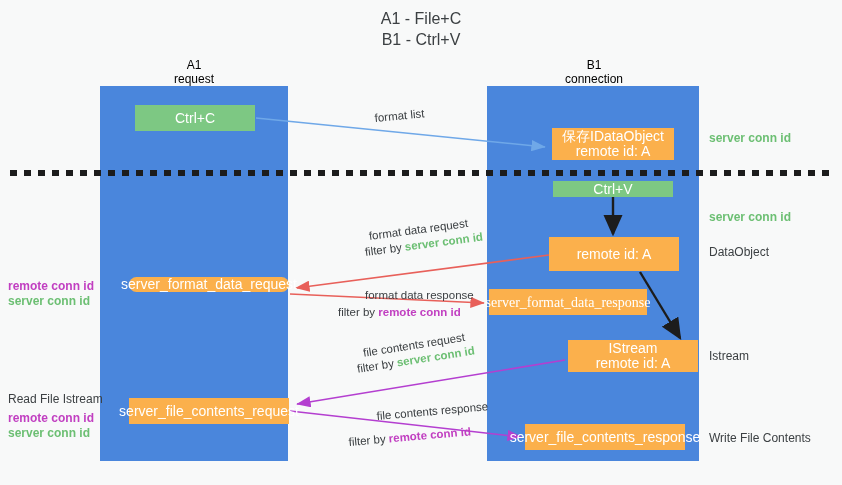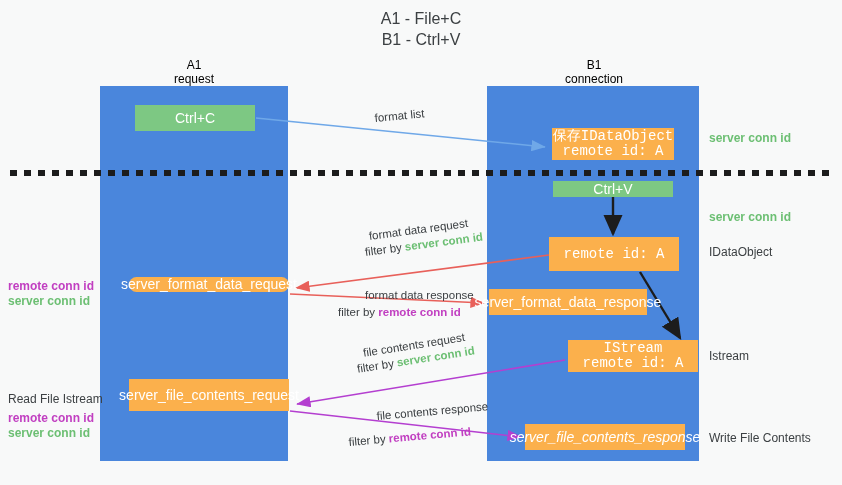--- a/index.html
+++ b/index.html
@@ -24,21 +24,21 @@
     line-height:14px;
   }
 
   .node{
     position:absolute;box-sizing:border-box;
     display:flex;align-items:center;justify-content:center;
     text-align:center;color:#ffffff;font-size:14px;line-height:15px;
   }
   .node.orange{background:#fbb04c;}
   .node.green{background:#7dc883;color:#ffffff;}
-  .node.two{flex-direction:column;font-family:Liberation Mono, monospace;}
+  .node.two{flex-direction:column;}
 
   .sidelabel{
     position:absolute;font-size:12px;color:#3c4043;line-height:15px;
     white-space:nowrap;
   }
   .conn-green{color:#6cbf73;font-weight:bold;}
   .conn-purple{color:#c13fc1;font-weight:bold;}
 
   .edgelabel{
     position:absolute;font-size:11.5px;color:#3c4043;line-height:15px;
@@ -115,42 +115,42 @@
   </div>
 
   <div class="node orange two" style="left:549px;top:237px;width:130px;height:34px;">
     <span>remote id: A</span>
   </div>
 
   <div class="node orange" style="left:129px;top:277px;width:160px;height:15px;border-radius:10px;">
     <span>server_format_data_request</span>
   </div>
 
-  <div class="node orange" style="left:489px;top:289px;width:158px;height:26px;">
+  <div class="node orange" style="left:489px;top:289px;width:158px;height:26px;font-family:Liberation Serif, serif;">
     <span>server_format_data_response</span>
   </div>
 
   <div class="node orange two" style="left:568px;top:340px;width:130px;height:32px;">
     <span>IStream</span>
     <span>remote id: A</span>
   </div>
 
-  <div class="node orange" style="left:129px;top:379px;width:160px;height:32px;">
+  <div class="node orange" style="left:129px;top:398px;width:160px;height:26px;">
     <span>server_file_contents_request</span>
   </div>
 
-  <div class="node orange" style="left:525px;top:424px;width:160px;height:26px;font-style:italic;">
+  <div class="node orange" style="left:525px;top:424px;width:160px;height:26px;">
     <span>server_file_contents_response</span>
   </div>
 
   <div class="sidelabel conn-green" style="left:709px;top:131px;">server conn id</div>
 
   <div class="sidelabel conn-green" style="left:709px;top:210px;">server conn id</div>
 
-  <div class="sidelabel" style="left:709px;top:245px;">IDataObject</div>
+  <div class="sidelabel" style="left:709px;top:245px;">DataObject</div>
 
   <div class="sidelabel" style="left:709px;top:349px;">Istream</div>
 
   <div class="sidelabel" style="left:709px;top:431px;">Write File Contents</div>
 
   <div class="sidelabel conn-purple" style="left:8px;top:279px;">remote conn id</div>
   <div class="sidelabel conn-green" style="left:8px;top:294px;">server conn id</div>
 
   <div class="sidelabel" style="left:8px;top:392px;">Read File Istream</div>
   <div class="sidelabel conn-purple" style="left:8px;top:411px;">remote conn id</div>

